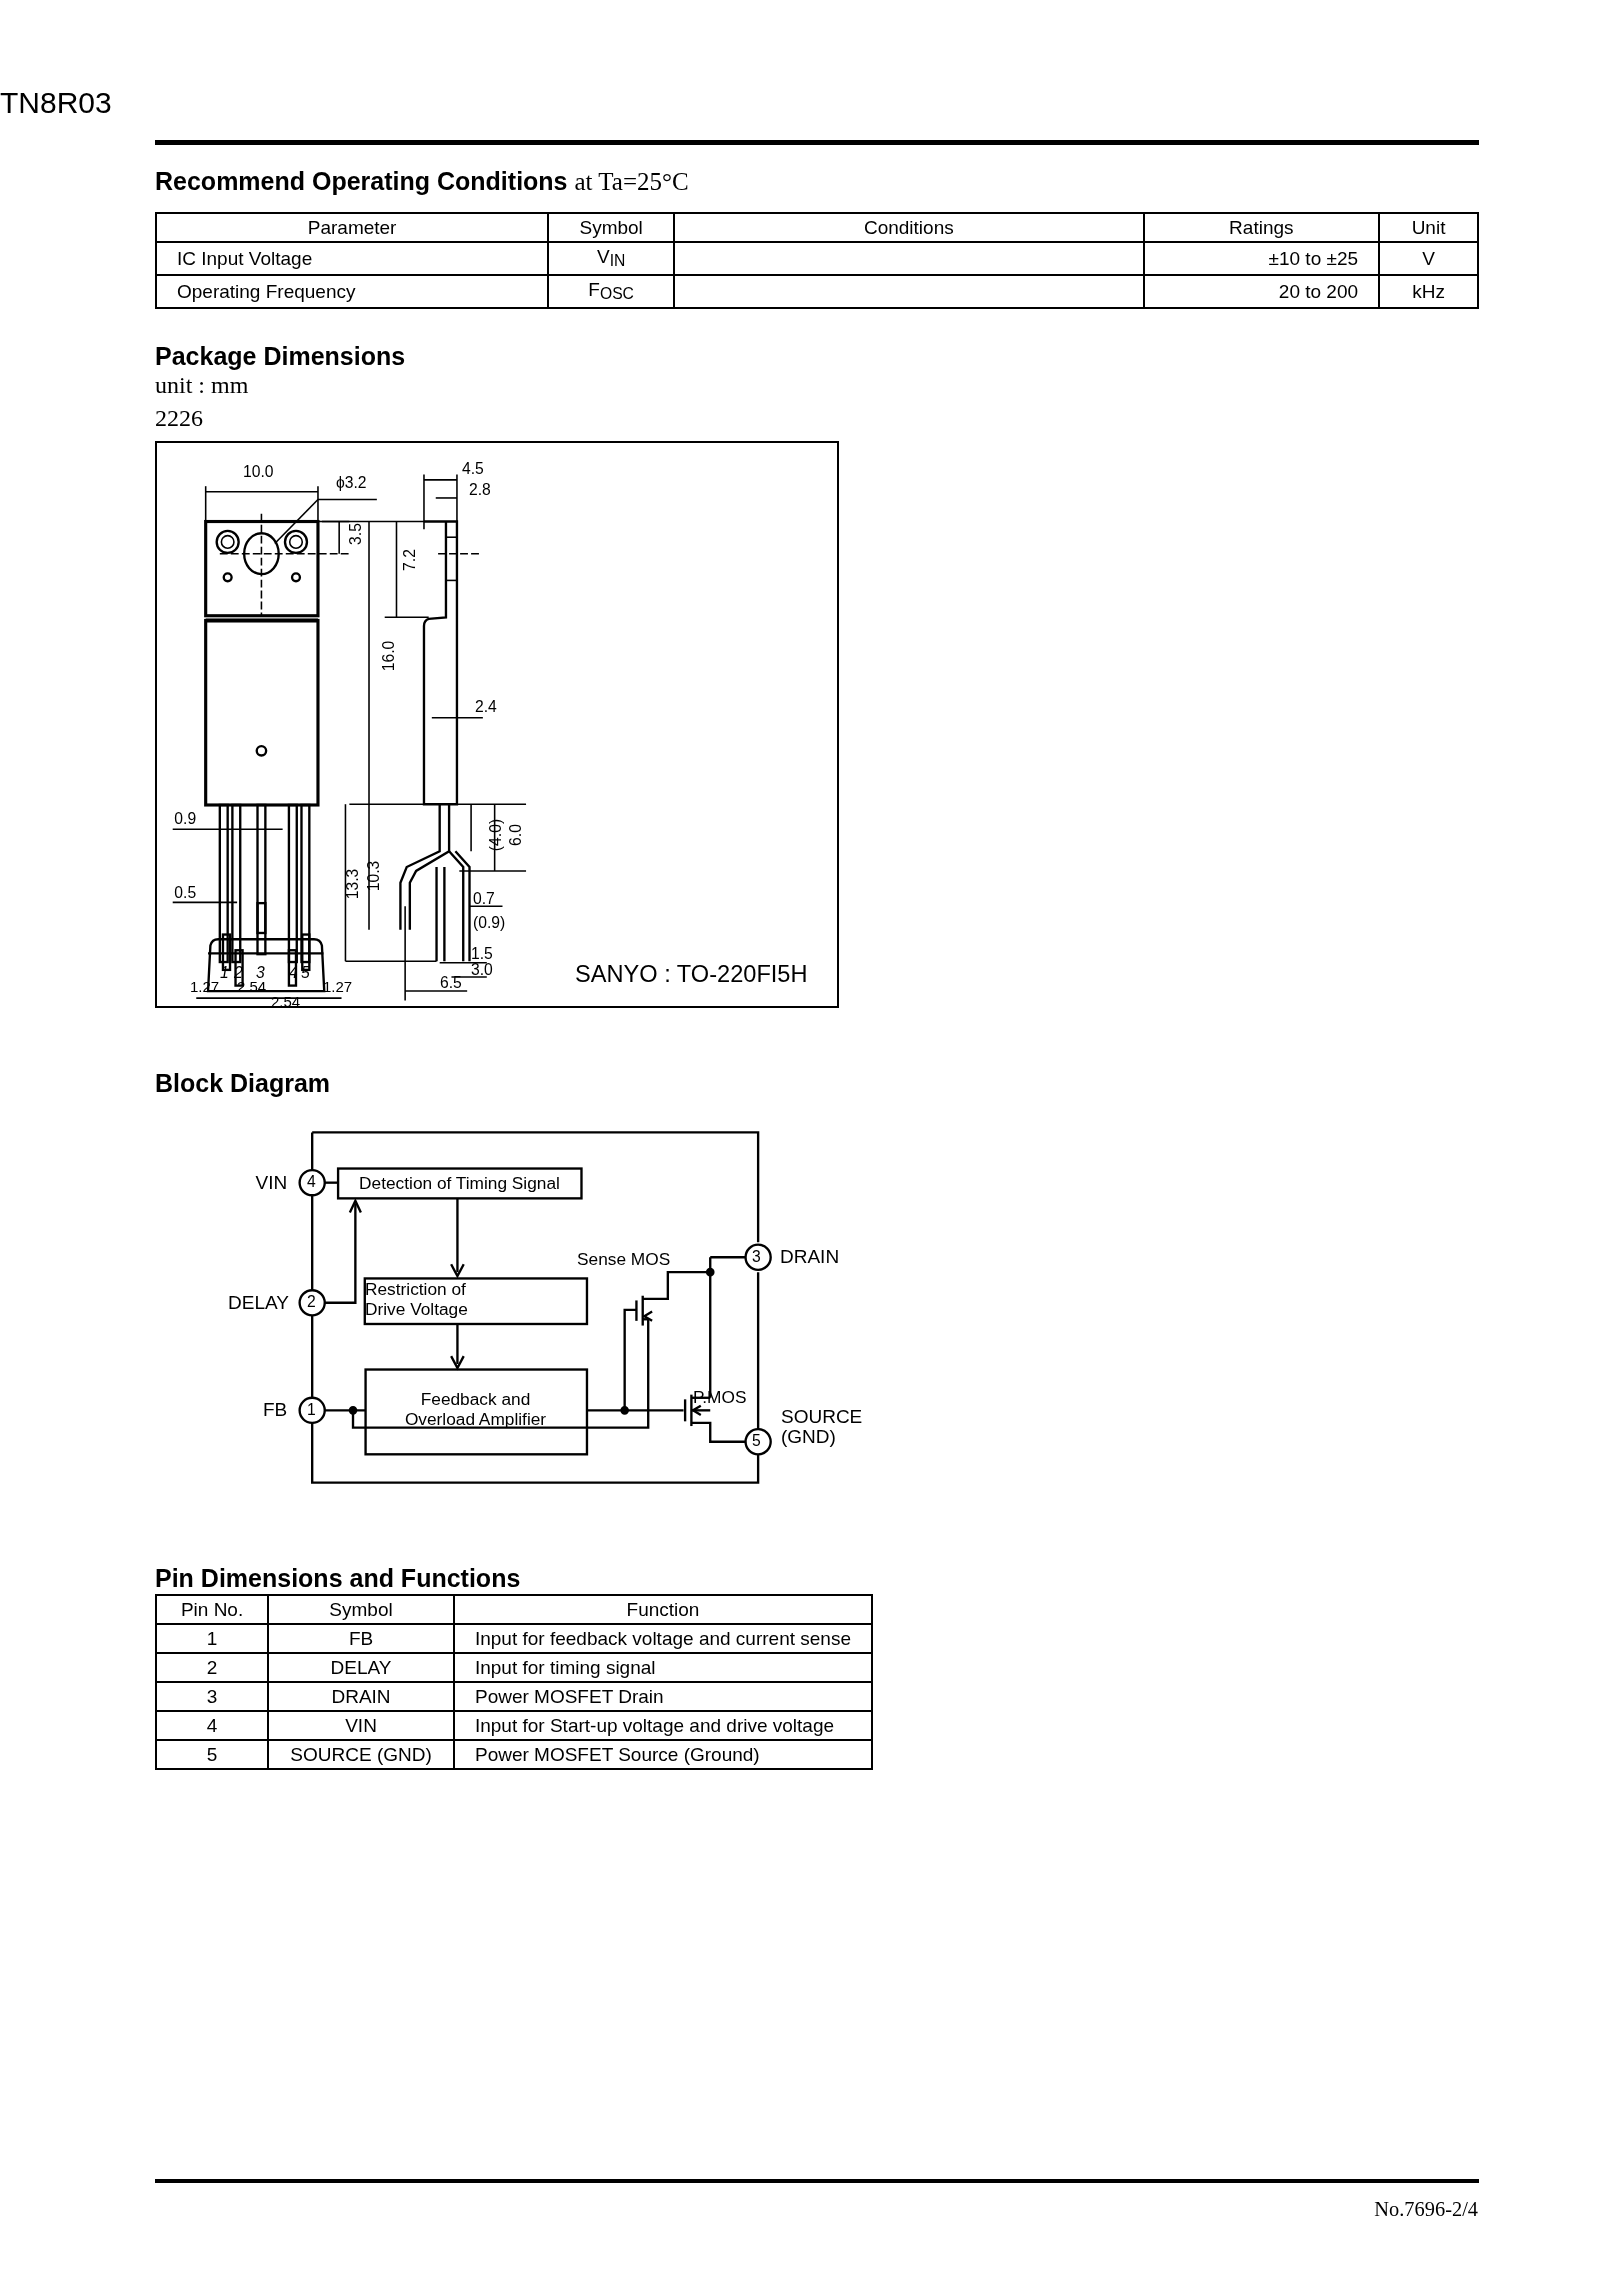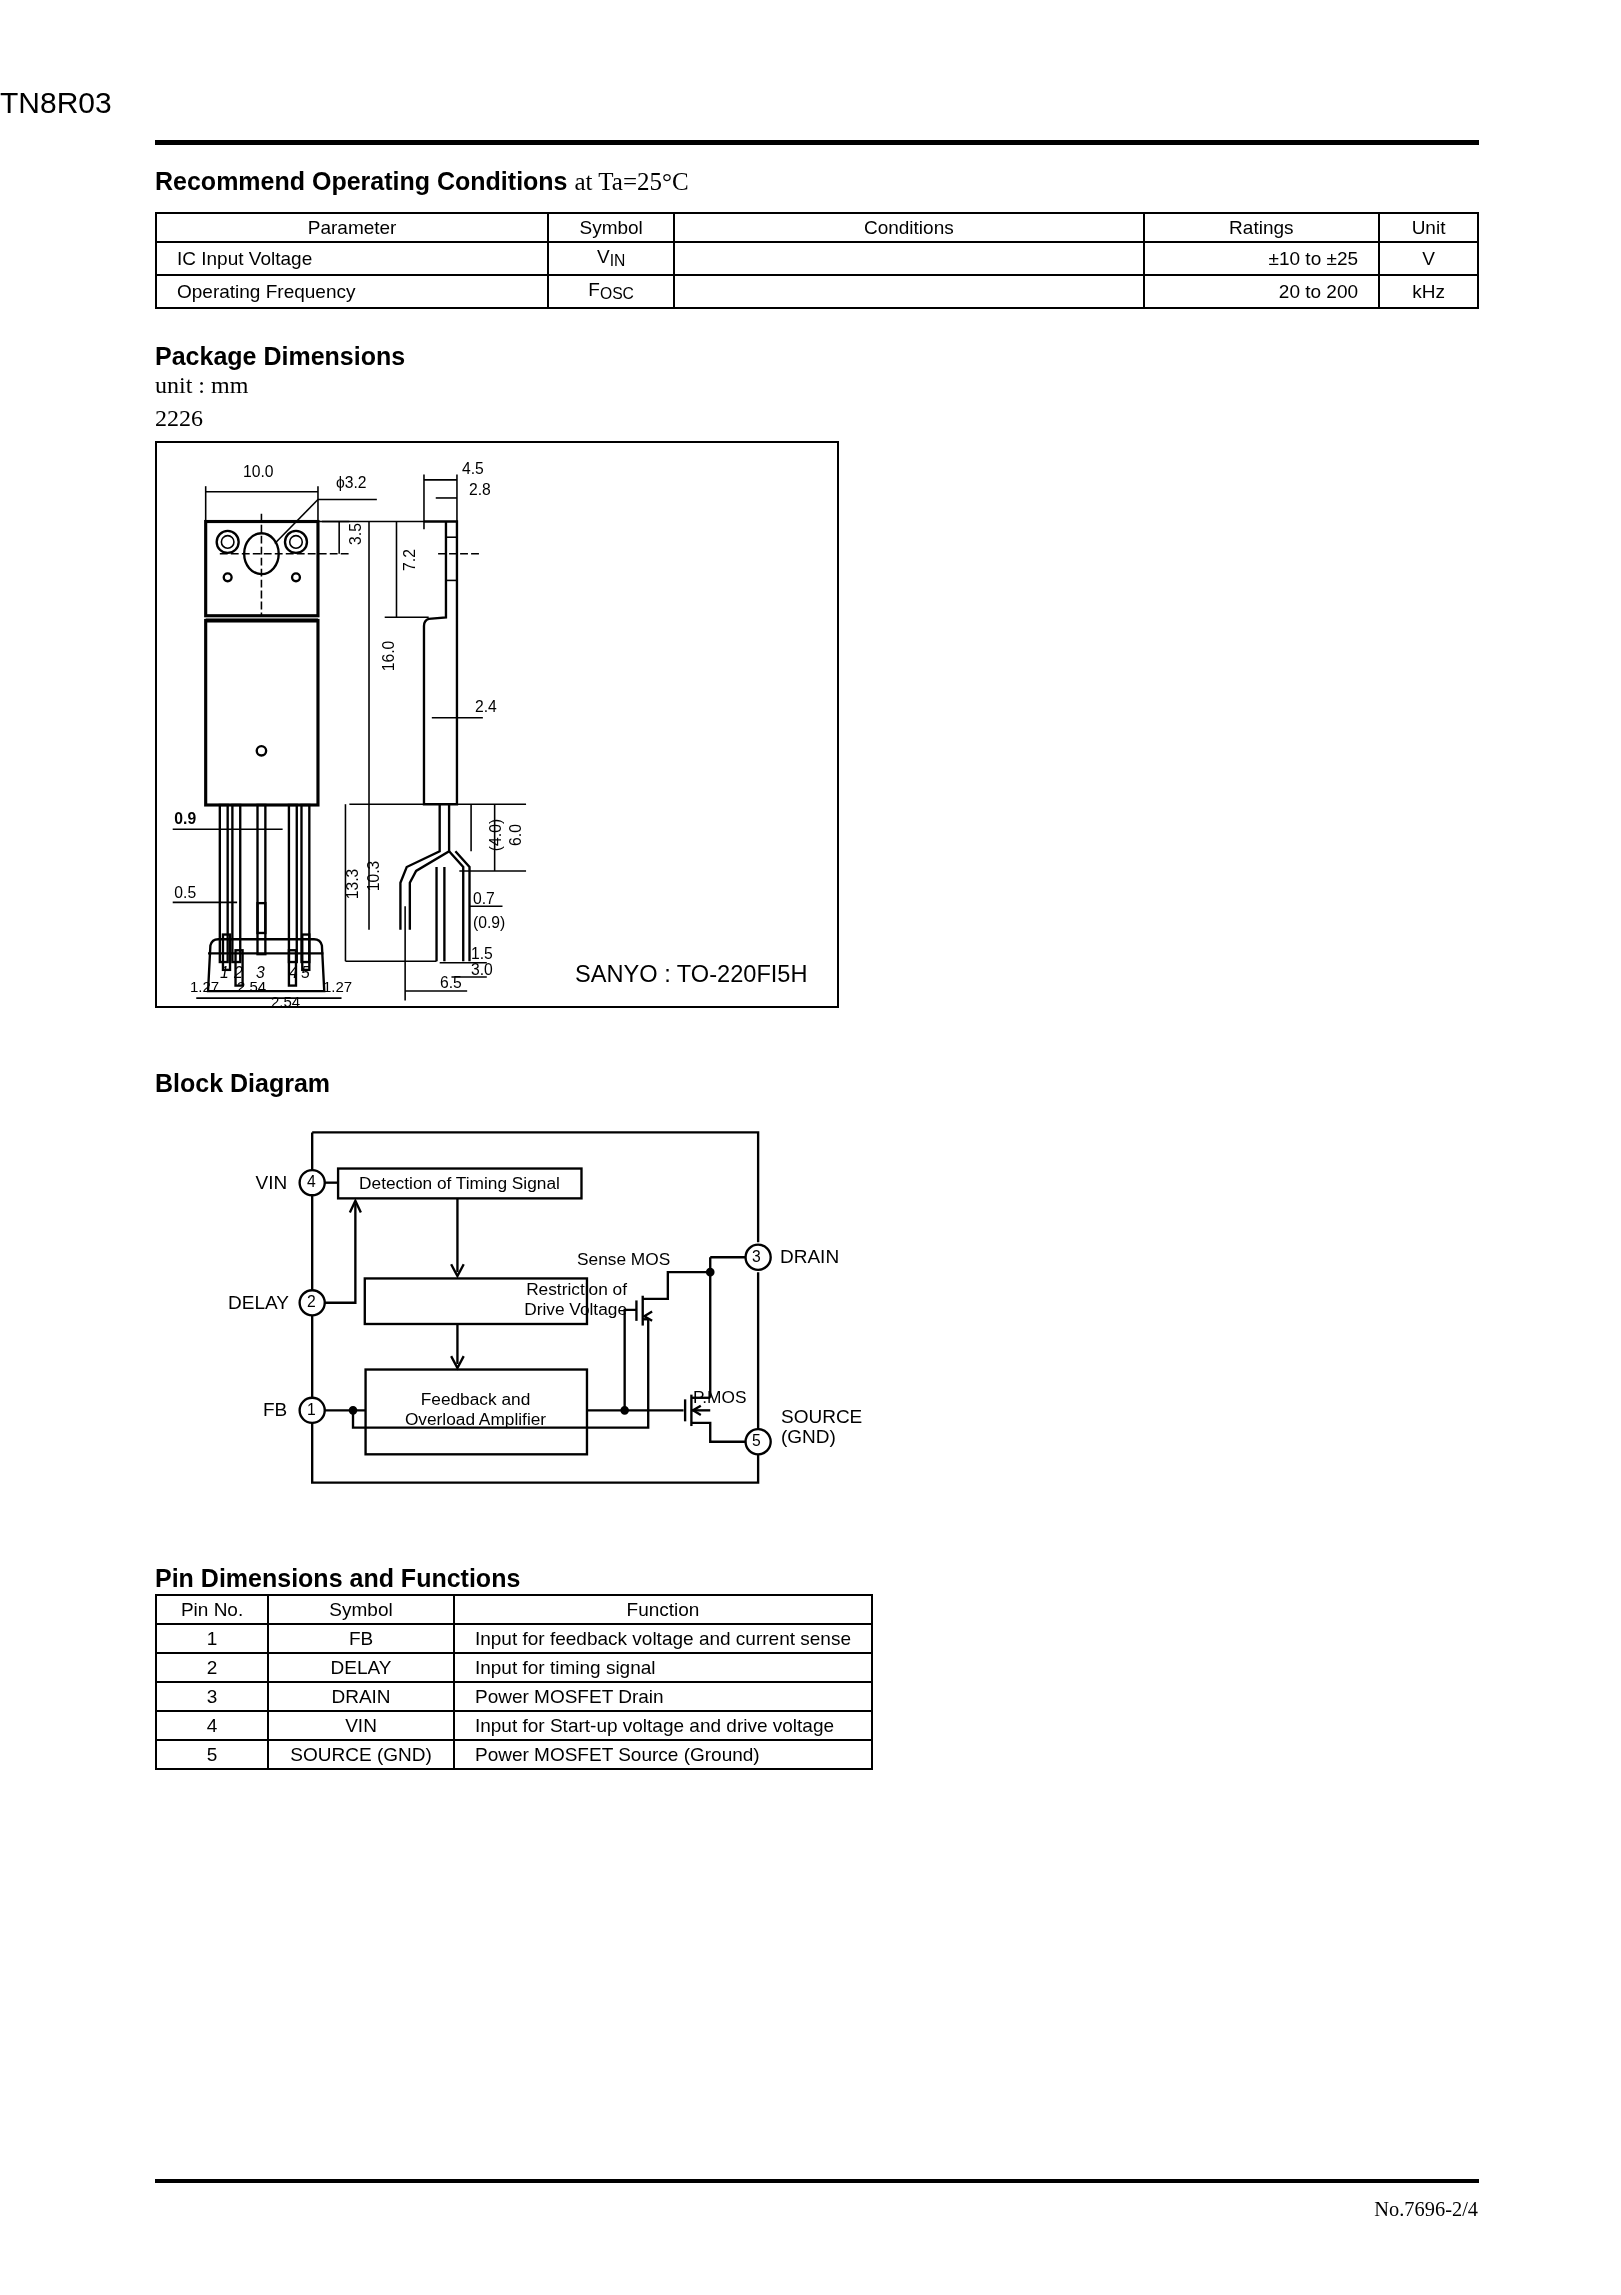--- a/index.html
+++ b/index.html
@@ -142,21 +142,21 @@
   </svg>
 
   <div class="abs" style="font-size:15.7px;left:86px;top:19.6px;">10.0</div>
   <div class="abs" style="font-size:15.7px;left:179px;top:31px;">ϕ3.2</div>
   <div class="abs" style="font-size:15.7px;left:188px;top:82px;transform:rotate(-90deg);">3.5</div>
   <div class="abs" style="font-size:15.7px;left:305px;top:17.3px;">4.5</div>
   <div class="abs" style="font-size:15.7px;left:312px;top:38px;">2.8</div>
   <div class="abs" style="font-size:15.7px;left:242px;top:108px;transform:rotate(-90deg);">7.2</div>
   <div class="abs" style="font-size:15.7px;left:217px;top:204px;transform:rotate(-90deg);">16.0</div>
   <div class="abs" style="font-size:15.7px;left:318px;top:255px;">2.4</div>
-  <div class="abs" style="font-size:15.7px;left:17.3px;top:367px;font-weight:bold;">0.9</div>
+  <div class="abs" style="font-size:15.7px;left:17.3px;top:367px;">0.9</div>
   <div class="abs" style="font-size:15.7px;left:17.3px;top:441px;">0.5</div>
   <div class="abs" style="font-size:15.7px;left:181px;top:432px;transform:rotate(-90deg);">13.3</div>
   <div class="abs" style="font-size:15.7px;left:202px;top:424px;transform:rotate(-90deg);">10.3</div>
   <div class="abs" style="font-size:15.7px;left:323px;top:383px;transform:rotate(-90deg);">(4.0)</div>
   <div class="abs" style="font-size:15.7px;left:348px;top:383px;transform:rotate(-90deg);">6.0</div>
   <div class="abs" style="font-size:15.7px;left:316px;top:447px;">0.7</div>
   <div class="abs" style="font-size:15.7px;left:316px;top:471px;">(0.9)</div>
   <div class="abs" style="font-size:15.7px;left:314px;top:502px;">1.5</div>
   <div class="abs" style="font-size:15.7px;left:314px;top:518px;">3.0</div>
   <div class="abs" style="font-size:15.7px;left:283px;top:531px;">6.5</div>
@@ -229,21 +229,21 @@
   <div class="abs" style="font-size:15.7px;left:79px;top:278px;">1</div>
   <div class="abs" style="font-size:19px;left:552px;top:123px;">DRAIN</div>
   <div class="abs" style="font-size:15.7px;left:524px;top:125px;">3</div>
   <div class="abs" style="font-size:19px;left:553px;top:284px;line-height:20.4px;">
     <div>SOURCE</div>
     <div>(GND)</div>
   </div>
   <div class="abs" style="font-size:15.7px;left:524px;top:309px;">5</div>
 
   <div class="abs" style="font-size:17.3px;left:110px;top:50px;width:243px;text-align:center;">Detection of Timing Signal</div>
-  <div class="abs" style="font-size:17.3px;left:137px;top:157px;width:262px;text-align:right;line-height:19.6px;">
+  <div class="abs" style="font-size:17.3px;left:137px;top:157px;width:262px;text-align:left;line-height:19.6px;">
     <div>Restriction of</div>
     <div>Drive Voltage</div>
   </div>
   <div class="abs" style="font-size:17.3px;left:137px;top:267px;width:221px;text-align:center;line-height:19.6px;">
     <div>Feedback and</div>
     <div>Overload Amplifier</div>
   </div>
   <div class="abs" style="font-size:17.3px;left:349px;top:126px;">Sense MOS</div>
   <div class="abs" style="font-size:17.3px;left:465px;top:264px;">P.MOS</div>
 </div>

